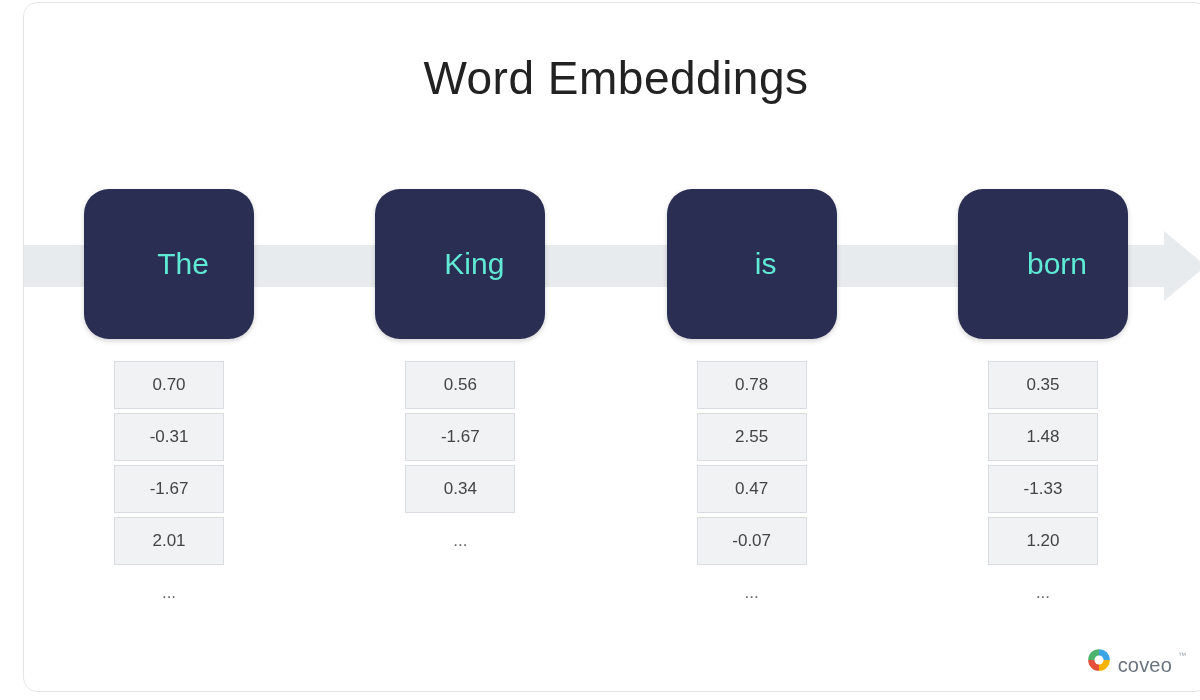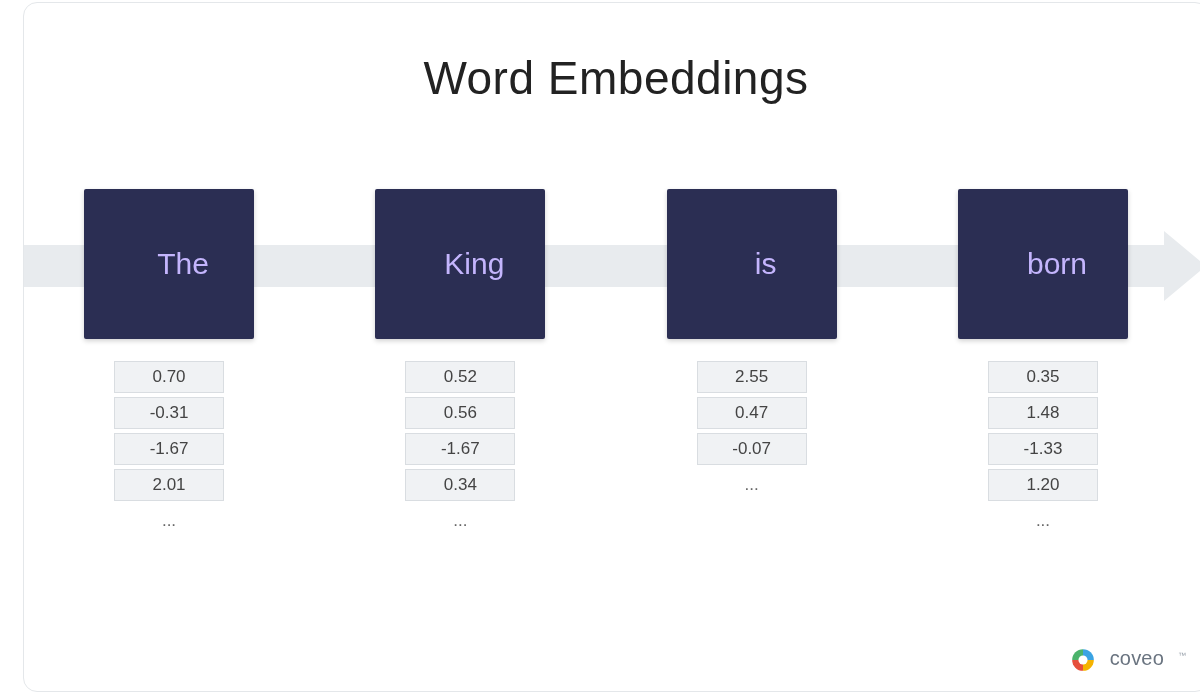--- a/index.html
+++ b/index.html
@@ -58,54 +58,54 @@
   }
   .tok-col {
     display: flex;
     flex-direction: column;
     align-items: center;
     width: 170px;
   }
   .tok-box {
     width: 170px; height: 150px;
     background: #2b2e53;
-    border-radius: 2px;
+    border-radius: 25px;
     display: flex;
     align-items: center;
     justify-content: center;
-    color: #c4b5fd;
+    color: #5eead4;
     font-size: 30px;
     font-weight: 300;
     box-shadow: 0 2px 5px rgba(0,0,0,0.18);
     padding-left: 28px;
   }
   .vec {
     margin-top: 22px;
     width: 110px;
   }
   .cell {
-    height: 32px;
+    height: 48px;
     border: 1px solid #d9dde1;
     background: #f0f2f4;
     color: #444;
     font-size: 17px;
     display: flex;
     align-items: center;
     justify-content: center;
     margin-bottom: 4px;
     font-weight: 400;
   }
   .cell.ellipsis { background: #fff; border-color: #fff; color: #666; }
 
   .logo {
     position: absolute;
     right: 22px; bottom: 14px;
     display: flex;
-    align-items: flex-start;
-    gap: 14px;
+    align-items: flex-end;
+    gap: 6px;
   }
   .logo svg { width: 26px; height: 26px; }
   .logo-text {
     font-size: 20px;
     color: #6a7480;
     font-weight: 400;
     letter-spacing: 0.2px;
   }
   .logo-tm { font-size: 8px; color: #9aa3ad; align-self: flex-start; margin-top: 4px; }
 </style>
@@ -134,33 +134,33 @@
         <div class="cell">2.01</div>
         <div class="cell ellipsis">...</div>
       </div>
     </div>
 
     <div class="tok-col">
       <div class="tok-box">
         <span>King</span>
       </div>
       <div class="vec">
-        <div class="cell">0.52</div>
         <div class="cell">0.56</div>
         <div class="cell">-1.67</div>
         <div class="cell">0.34</div>
         <div class="cell ellipsis">...</div>
       </div>
     </div>
 
     <div class="tok-col">
       <div class="tok-box">
         <span>is</span>
       </div>
       <div class="vec">
+        <div class="cell">0.78</div>
         <div class="cell">2.55</div>
         <div class="cell">0.47</div>
         <div class="cell">-0.07</div>
         <div class="cell ellipsis">...</div>
       </div>
     </div>
 
     <div class="tok-col">
       <div class="tok-box">
         <span>born</span>

